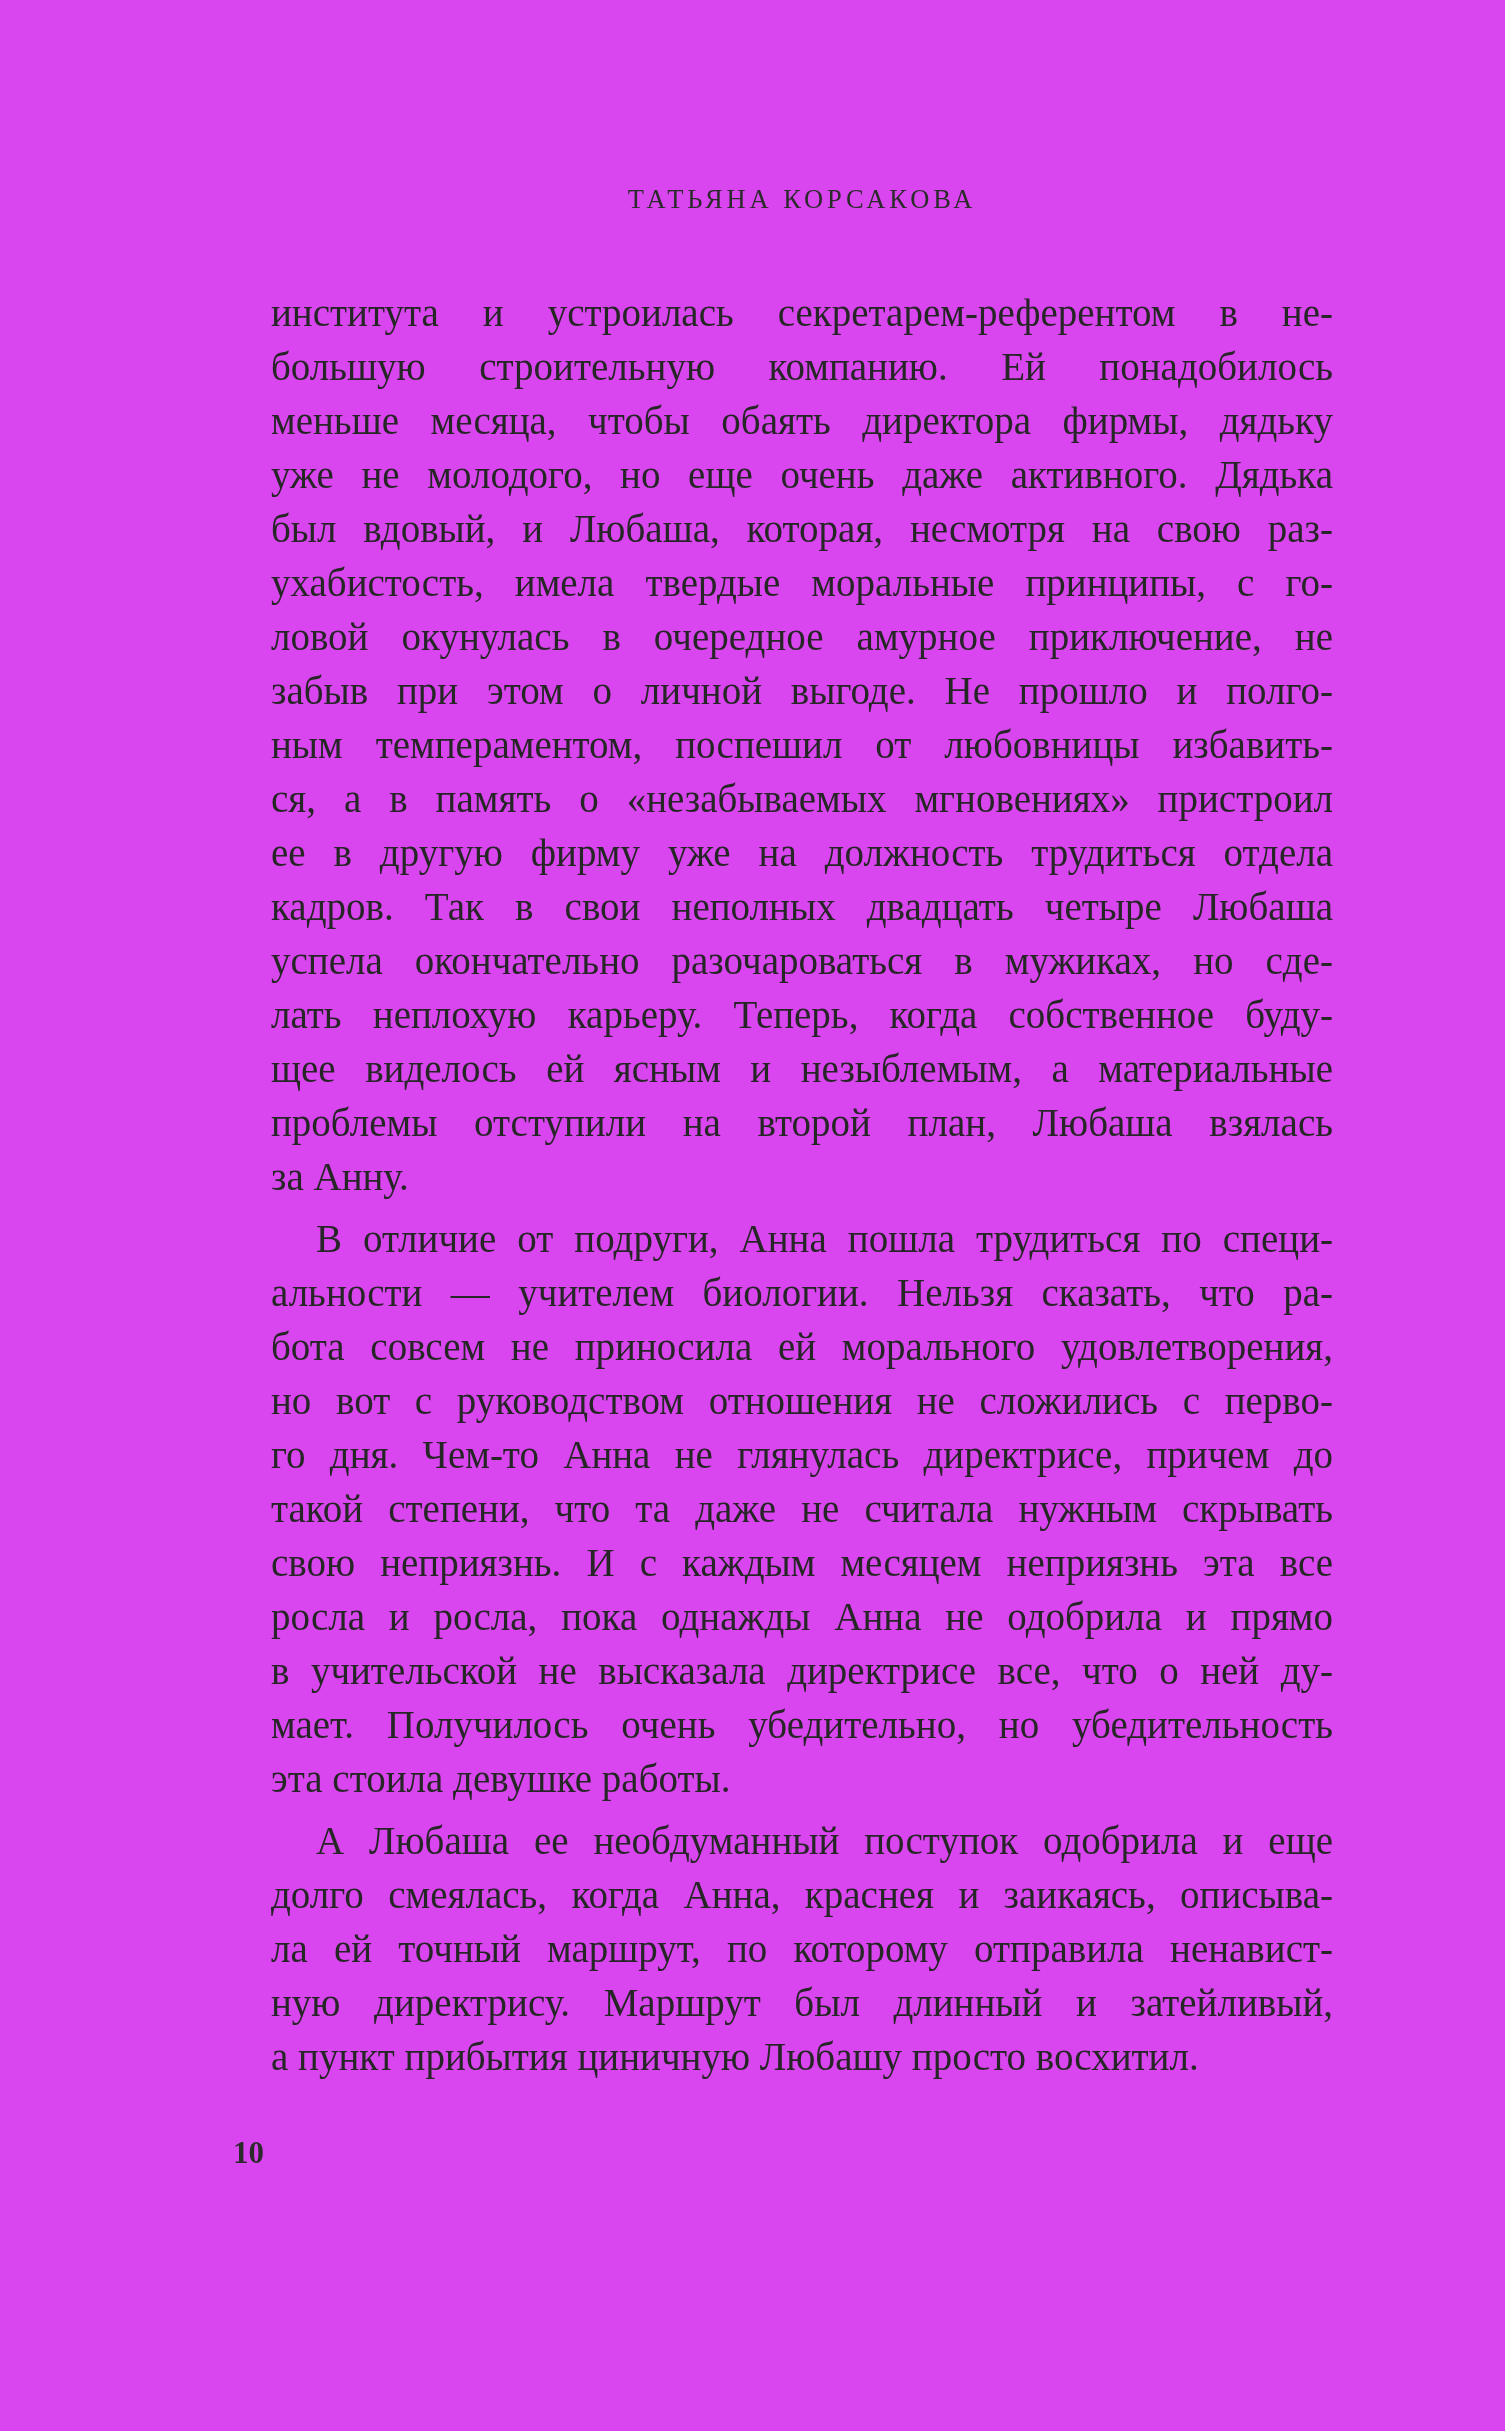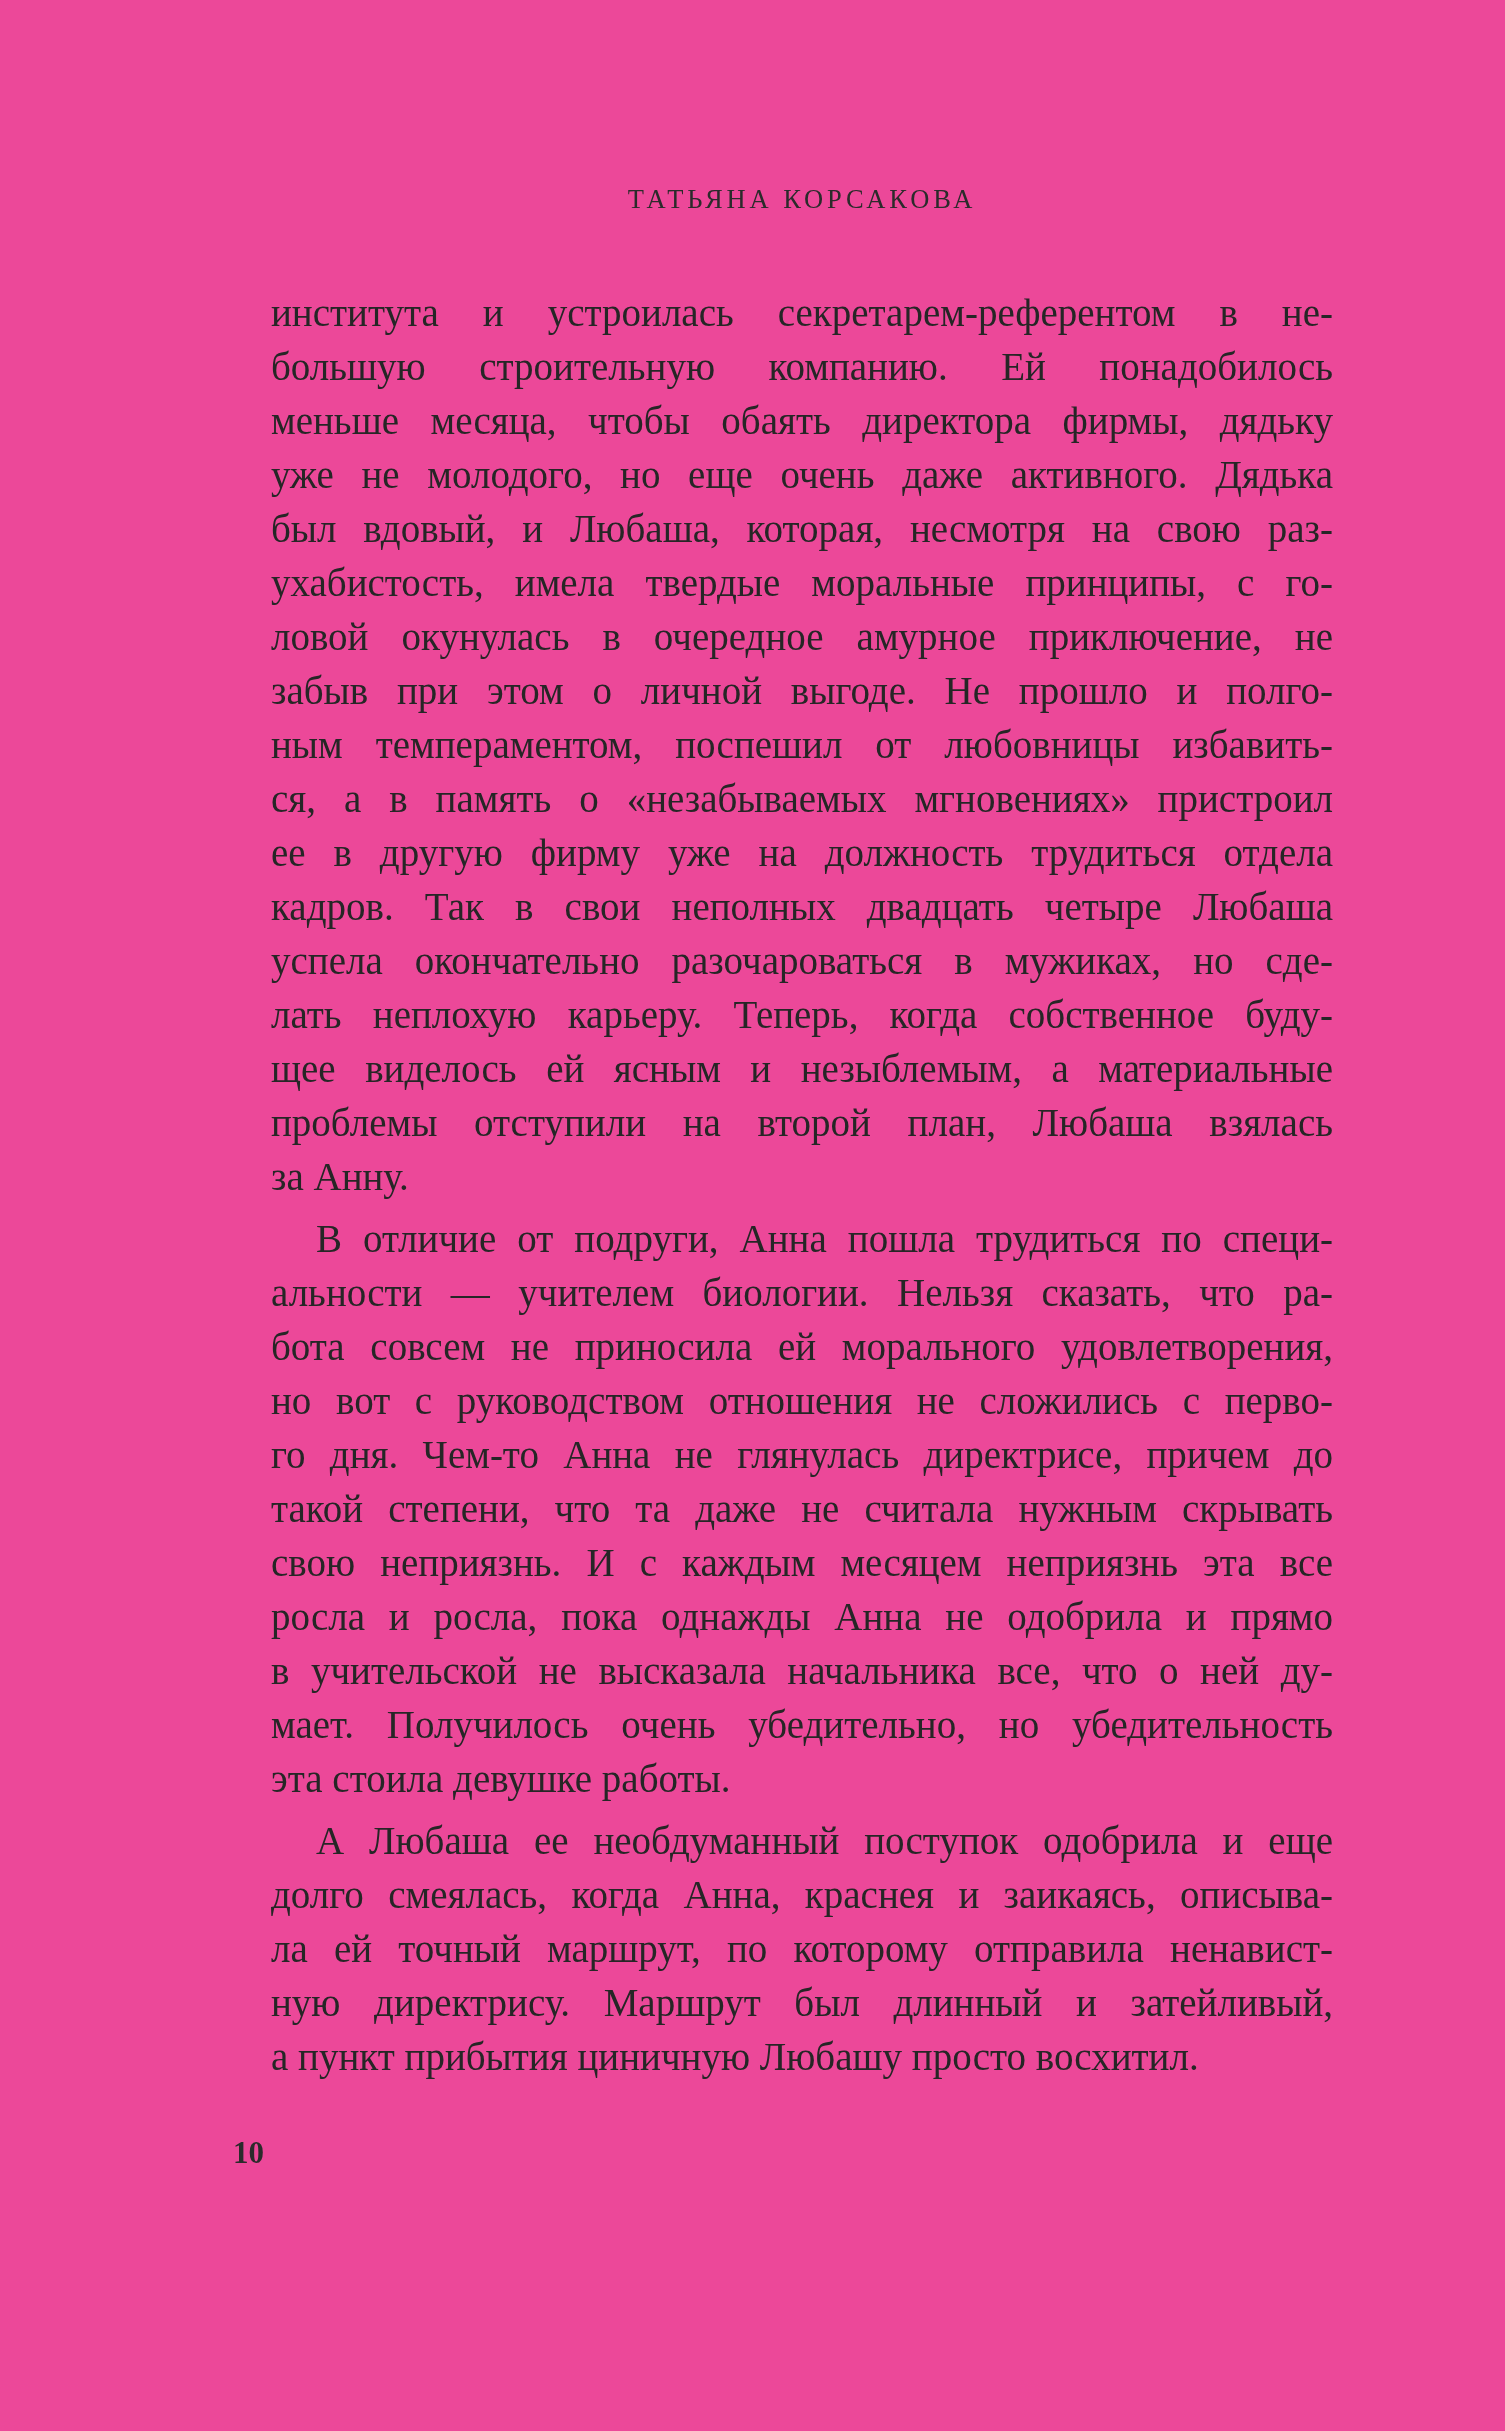--- a/index.html
+++ b/index.html
@@ -4,21 +4,21 @@
 <style>
   html, body {
     margin: 0;
     padding: 0;
     background: #ffffff;
   }
   .page {
     position: relative;
     width: 1506px;
     height: 2432px;
-    background: #ec4899;
+    background: #d946ef;
     font-family: "Liberation Serif", "DejaVu Serif", serif;
     color: #262626;
     overflow: hidden;
   }
   .running-header {
     position: absolute;
     top: 184px;
     left: 263px;
     width: 1078px;
     text-align: center;
@@ -87,21 +87,21 @@
       </div>
       <div class="paragraph">
         <div class="line indent">В отличие от подруги, Анна пошла трудиться по специ-</div>
         <div class="line">альности — учителем биологии. Нельзя сказать, что ра-</div>
         <div class="line">бота совсем не приносила ей морального удовлетворения,</div>
         <div class="line">но вот с руководством отношения не сложились с перво-</div>
         <div class="line">го дня. Чем-то Анна не глянулась директрисе, причем до</div>
         <div class="line">такой степени, что та даже не считала нужным скрывать</div>
         <div class="line">свою неприязнь. И с каждым месяцем неприязнь эта все</div>
         <div class="line">росла и росла, пока однажды Анна не одобрила и прямо</div>
-        <div class="line">в учительской не высказала начальника все, что о ней ду-</div>
+        <div class="line">в учительской не высказала директрисе все, что о ней ду-</div>
         <div class="line">мает. Получилось очень убедительно, но убедительность</div>
         <div class="line para-end">эта стоила девушке работы.</div>
       </div>
       <div class="paragraph">
         <div class="line indent">А Любаша ее необдуманный поступок одобрила и еще</div>
         <div class="line">долго смеялась, когда Анна, краснея и заикаясь, описыва-</div>
         <div class="line">ла ей точный маршрут, по которому отправила ненавист-</div>
         <div class="line">ную директрису. Маршрут был длинный и затейливый,</div>
         <div class="line para-end">а пункт прибытия циничную Любашу просто восхитил.</div>
       </div>

